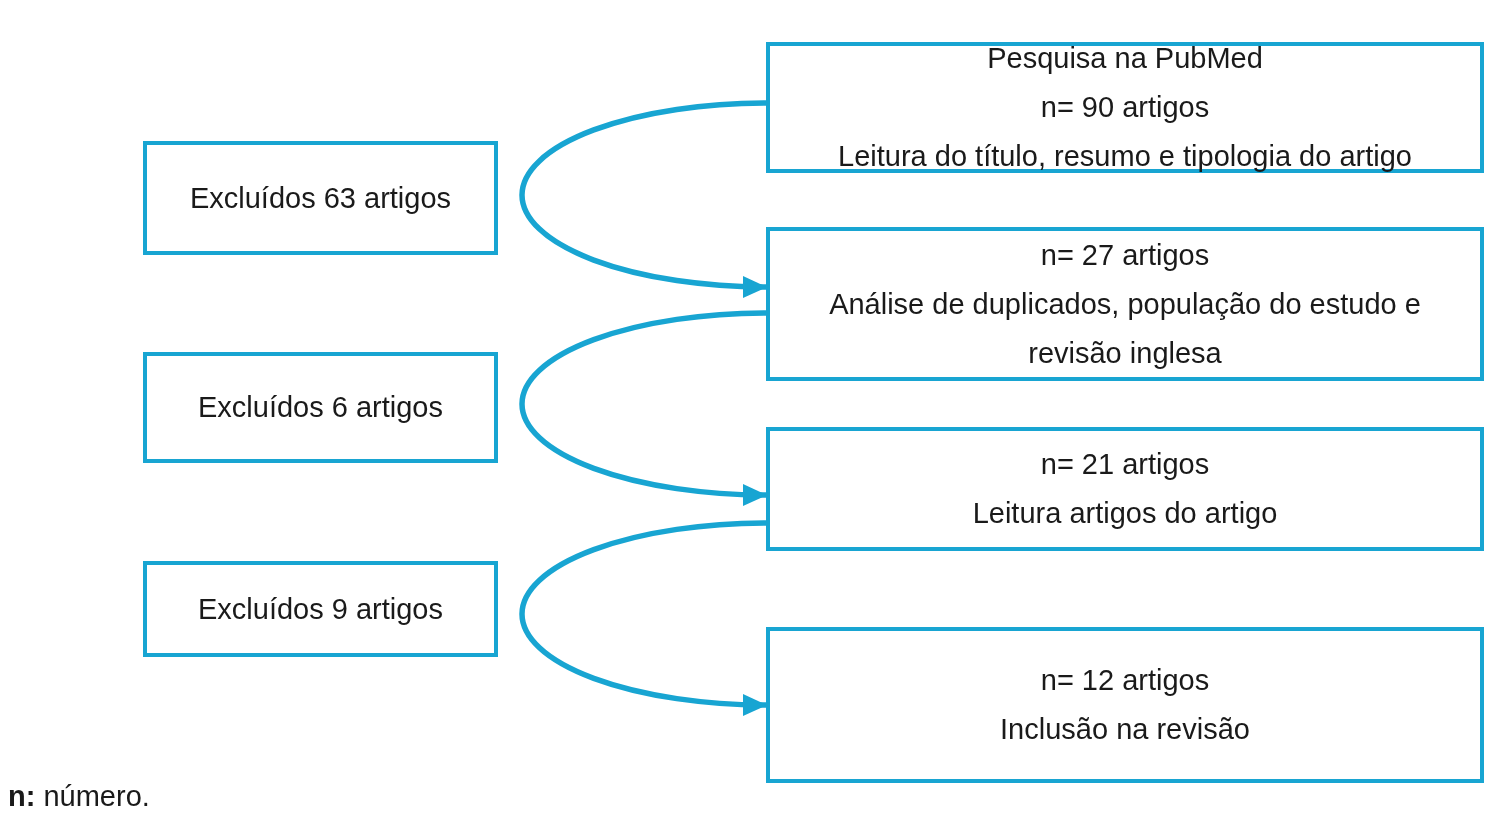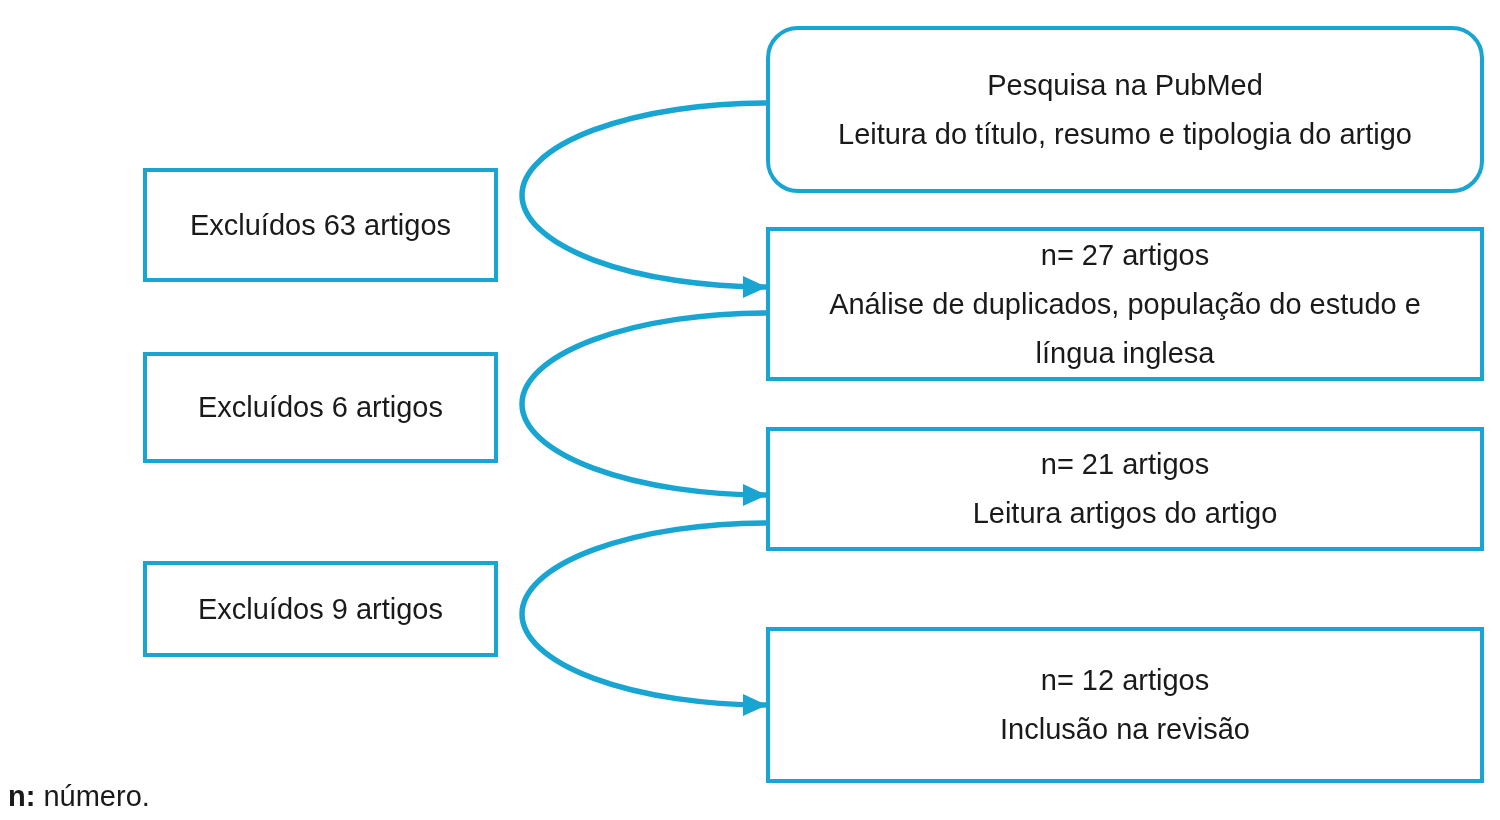--- a/index.html
+++ b/index.html
@@ -23,26 +23,26 @@
     position:absolute;
     box-sizing:border-box;
     border:4px solid var(--accent);
     background:var(--bg);
     display:flex;flex-direction:column;justify-content:center;
     text-align:center;
     font-size:29px;
     line-height:49px;
   }
   .stage{left:766px;width:718px;}
-  .stage-1{top:26px;height:167px;border-radius:32px;}
+  .stage-1{top:42px;height:131px;}
   .stage-2{top:227px;height:154px;}
   .stage-3{top:427px;height:124px;}
   .stage-4{top:627px;height:156px;}
   .exclusion{left:143px;width:355px;}
-  .exclusion-1{top:141px;height:114px;margin-top:27px;}
+  .exclusion-1{top:141px;height:114px;}
   .exclusion-2{top:352px;height:111px;}
   .exclusion-3{top:561px;height:96px;}
   .footnote{
     position:absolute;left:8px;top:779px;
     font-size:29px;line-height:34px;
   }
   .footnote b{font-weight:bold;}
 </style>
 </head>
 <body>
@@ -53,27 +53,28 @@
     <path d="M 767 103 A 245 92 0 0 0 767 287"></path>
     <polygon points="767,287 743,276 743,298"></polygon>
     <path d="M 767 313 A 245 91 0 0 0 767 495"></path>
     <polygon points="767,495 743,484 743,506"></polygon>
     <path d="M 767 523 A 245 91 0 0 0 767 705"></path>
     <polygon points="767,705 743,694 743,716"></polygon>
   </svg>
 
   <div class="box stage stage-1">
     <div>Pesquisa na PubMed</div>
+    <div>n= 90 artigos</div>
     <div>Leitura do título, resumo e tipologia do artigo</div>
   </div>
 
   <div class="box stage stage-2">
     <div>n= 27 artigos</div>
     <div>Análise de duplicados, população do estudo e</div>
-    <div>língua inglesa</div>
+    <div>revisão inglesa</div>
   </div>
 
   <div class="box stage stage-3">
     <div>n= 21 artigos</div>
     <div>Leitura artigos do artigo</div>
   </div>
 
   <div class="box stage stage-4">
     <div>n= 12 artigos</div>
     <div>Inclusão na revisão</div>

